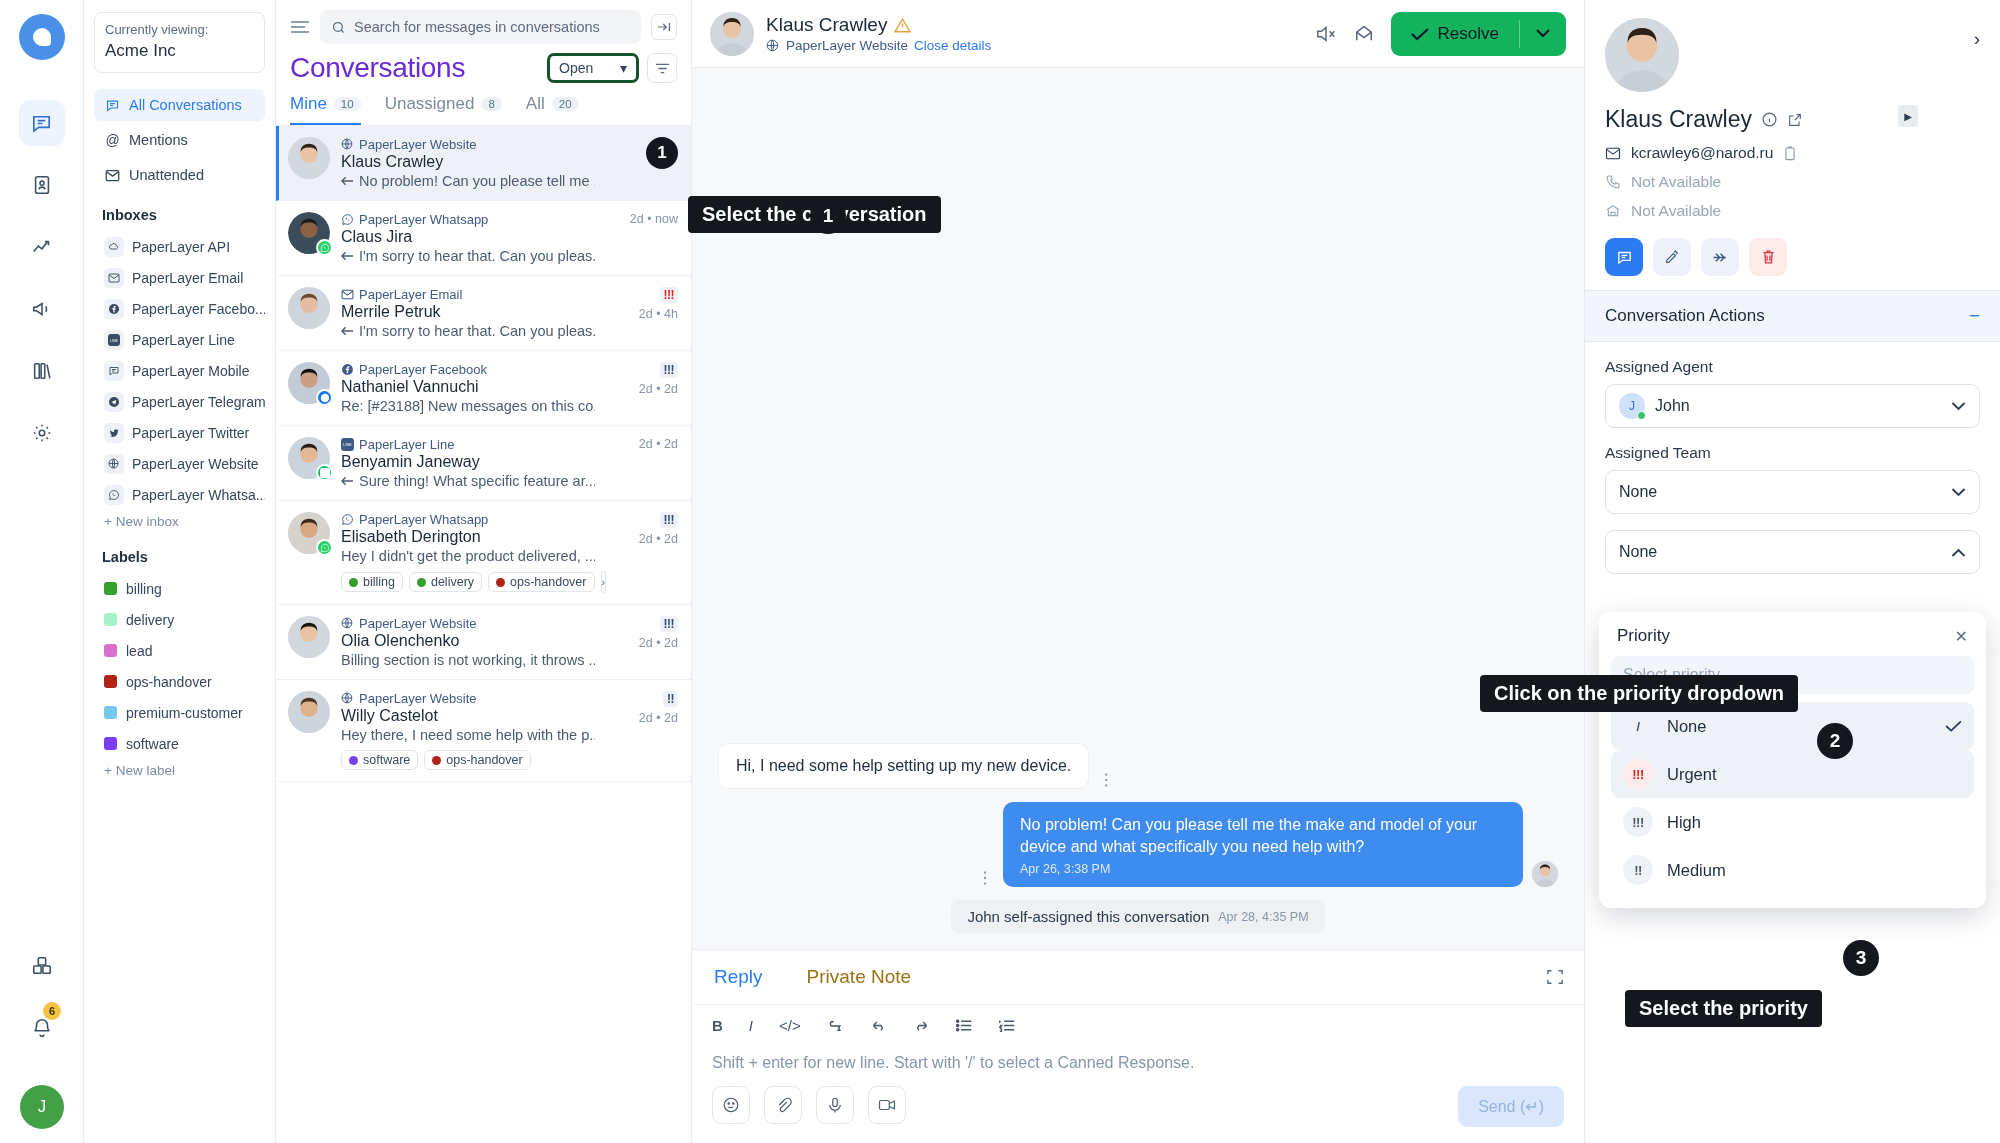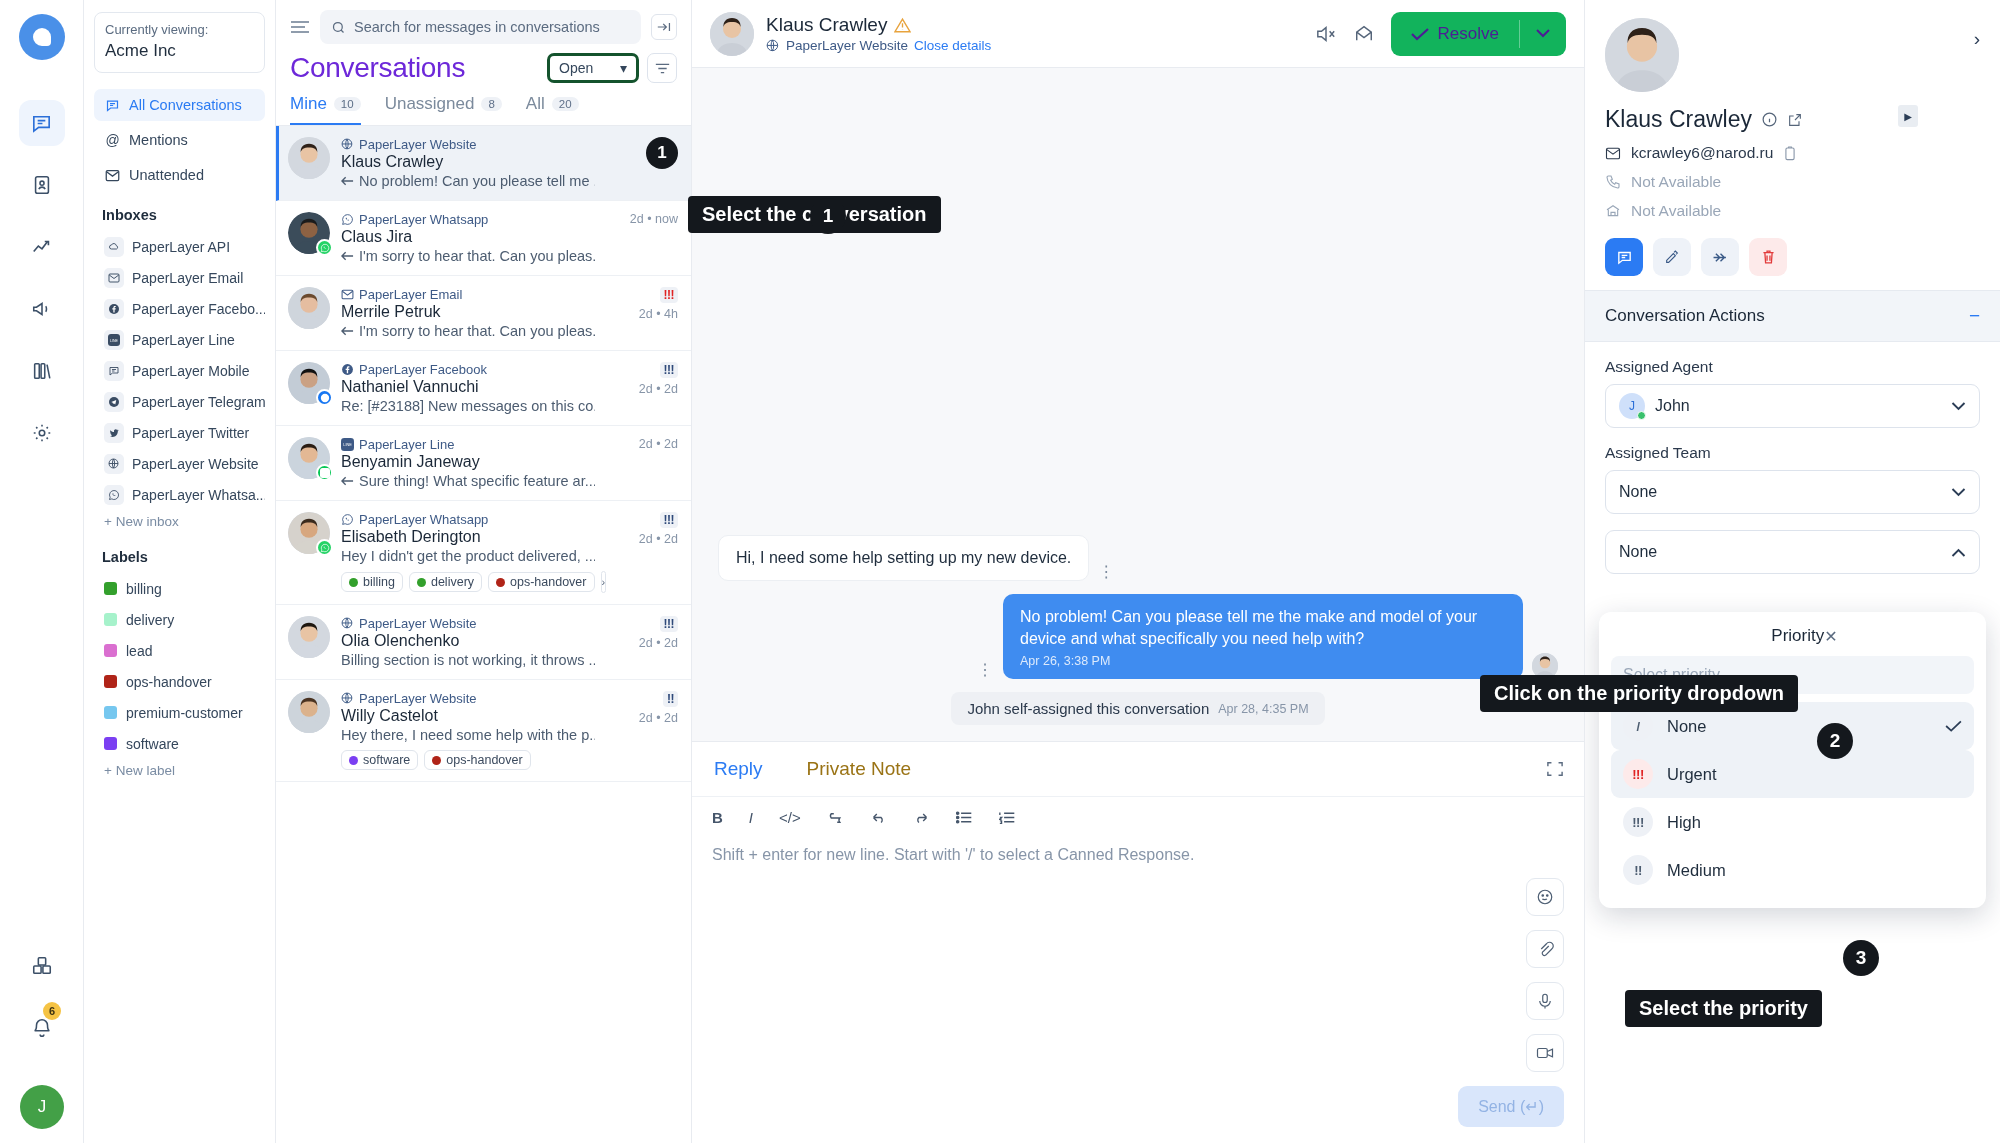--- a/index.html
+++ b/index.html
@@ -175,21 +175,21 @@
     height: 68px; border-bottom: 1px solid #e8ebf0; display: flex;
     align-items: center; padding: 0 18px; gap: 12px; background: #fff;
   }
   .ch-h-av { width: 44px; height: 44px; border-radius: 50%; background:#d6dbe2; }
   .ch-h-name { font-size: 19px; color: #1b2838; display: flex; align-items: center; gap: 7px; }
   .ch-h-sub { font-size: 13.5px; color: #3e5a86; display: flex; align-items: center; gap: 6px; margin-top: 2px; }
   .close-details { color: #2b7bf3; cursor: pointer; }
   .hdr-actions { margin-left: auto; display: flex; align-items: center; gap: 16px; }
   .hdr-ico { color: #55657a; font-size: 17px; cursor: pointer; }
   .resolve {
-    height: 44px; background: #12b35c; color: #4c1d95; border-radius: 9px;
+    height: 44px; background: #12b35c; color: #0f172a; border-radius: 9px;
     display: flex; align-items: center; font-size: 17px; cursor: pointer;
   }
   .resolve .main { display: flex; align-items: center; gap: 9px; padding: 0 20px; }
   .resolve .sep { width: 1px; height: 28px; background: rgba(255,255,255,.35); }
   .resolve .caret { padding: 0 16px; display: flex; align-items: center; }
 
   .msgs { flex: 1; background: #f7f8fa; padding: 14px 26px 10px 26px;
      display: flex; flex-direction: column; justify-content: flex-end; overflow: hidden; }
   .msg-row { display: flex; align-items: flex-end; gap: 9px; margin-bottom: 13px; }
   .msg-row.out { justify-content: flex-end; }
@@ -214,21 +214,21 @@
   .composer { border-top: 1px solid #e8ebf0; background: #fff; }
   .comp-tabs { display: flex; align-items: center; border-bottom: 1px solid #eef1f5; }
   .comp-tab { padding: 16px 22px; font-size: 19px; color: #7b8a9c; cursor: pointer; }
   .comp-tab.active { color: #2b7bf3; background: #fff; }
   .comp-tab.note { color: #9a7315; }
   .comp-expand { margin-left: auto; padding-right: 20px; color: #5b6b80; font-size: 16px; cursor: pointer; }
   .fmt-bar { display: flex; align-items: center; gap: 26px; padding: 12px 20px 4px 20px;
      color: #46566b; font-size: 15px; }
   .fmt-bar .it { cursor: pointer; }
   .comp-placeholder { padding: 16px 20px 0 20px; font-size: 16px; color: #8795a8; }
-  .comp-bottom { display: flex; align-items: flex-end; padding: 14px 20px 16px 20px; gap: 14px; flex-direction: column; }
+  .comp-bottom { display: flex; align-items: flex-start; padding: 14px 20px 16px 20px; gap: 14px; }
   .cbtn { width: 38px; height: 38px; border: 1px solid #e3e8ef; border-radius: 9px;
     display: flex; align-items: center; justify-content: center; color: #4d5e73;
     font-size: 15px; cursor: pointer; }
   .send-btn { margin-left: auto; background: #d9e6fb; color: #93b3e4;
     padding: 11px 20px; border-radius: 9px; font-size: 16px; cursor: pointer; }
 
   
   .rightpanel {
     width: 416px; min-width: 416px; height: 100%;
     border-left: 1px solid #e8ebf0; background: #fff;
@@ -269,22 +269,22 @@
     justify-content: center; position: relative; }
   .agent-dot .on { position: absolute; right: -1px; bottom: -1px; width: 9px; height: 9px;
     border-radius: 50%; background: #39c16c; border: 1.5px solid #fff; }
 
   
   .prio-pop {
     position: absolute; left: 14px; right: 14px; top: 612px;
     background: #fff; border-radius: 12px; box-shadow: 0 8px 28px rgba(16,30,54,.18);
     padding: 14px 12px 14px 12px; z-index: 30;
   }
-  .pp-head { display: flex; align-items: center; justify-content: center;
-     padding: 0 6px 10px 6px; margin-left: 24px; }
+  .pp-head { display: flex; align-items: center; justify-content: space-between;
+     padding: 0 6px 10px 6px; }
   .pp-title { font-size: 17px; color: #1b2838; }
   .pp-x { color: #5b6b80; font-size: 16px; cursor: pointer; }
   .pp-search {
     height: 38px; background: #f2f5f9; border-radius: 8px; display: flex; align-items: center;
     padding: 0 12px; font-size: 16px; color: #9aa7b8; margin-bottom: 8px;
   }
   .pp-item {
     display: flex; align-items: center; gap: 14px; height: 48px;
     padding: 0 12px; border-radius: 9px; font-size: 16.5px; color: #1f2d3d; cursor: pointer;
   }

